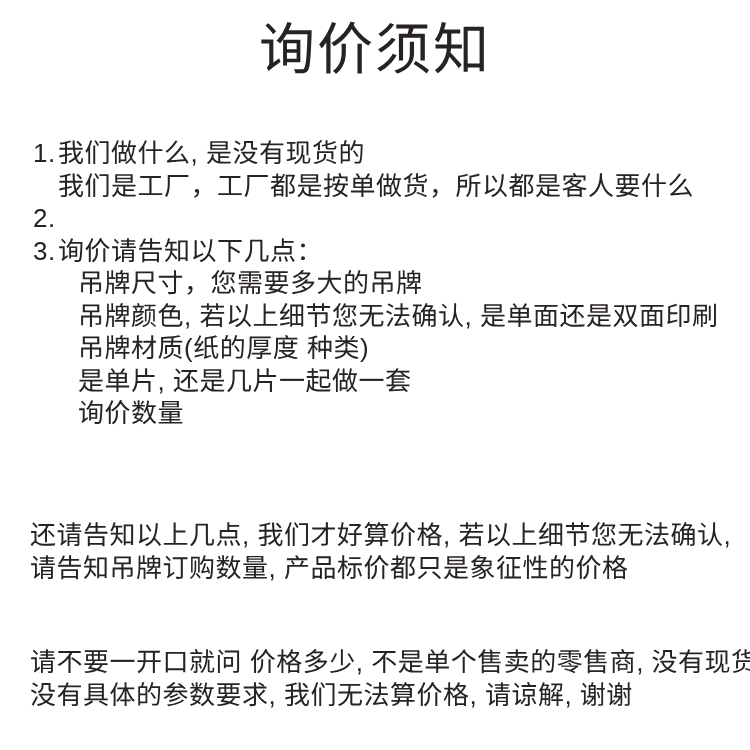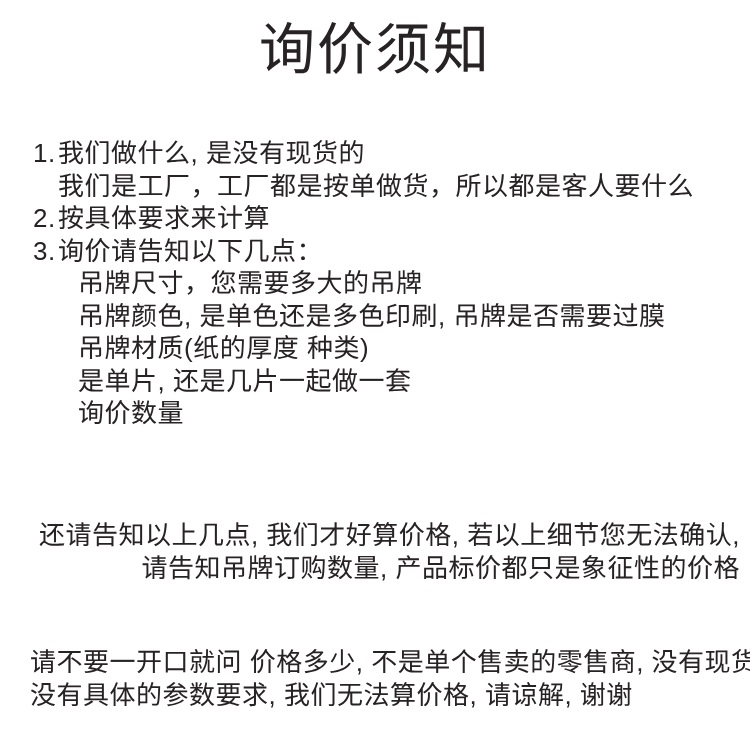--- a/index.html
+++ b/index.html
@@ -40,21 +40,20 @@
   .list-item { display: flex; align-items: flex-start; }
   .item-number { flex: none; width: 25px; }
   .item-lines { flex: 1 1 auto; }
   .line { white-space: nowrap; }
   .sub-line { padding-left: 45px; white-space: nowrap; }
   .para-a {
     position: absolute;
     left: 30px;
     top: 519px;
     right: 10px;
-    text-align: right;
   }
   .para-b {
     position: absolute;
     left: 30px;
     top: 614px;
     right: 10px;
     margin-top: 32px;
   }
 </style>
 </head>
@@ -70,33 +69,32 @@
       <span class="item-number">1.</span>
       <div class="item-lines">
         <div class="line">我们做什么, 是没有现货的</div>
         <div class="line">我们是工厂，工厂都是按单做货，所以都是客人要什么</div>
       </div>
     </div>
 
     <div class="list-item">
       <span class="item-number">2.</span>
       <div class="item-lines">
-        <div class="line">按具体要求来计算</div>
       </div>
     </div>
 
     <div class="list-item">
       <span class="item-number">3.</span>
       <div class="item-lines">
         <div class="line">询价请告知以下几点：</div>
       </div>
     </div>
 
     <div class="sub-line">吊牌尺寸，您需要多大的吊牌</div>
-    <div class="sub-line">吊牌颜色, 是单色还是多色印刷, 吊牌是否需要过膜</div>
+    <div class="sub-line">吊牌颜色, 若以上细节您无法确认, 是单面还是双面印刷</div>
     <div class="sub-line">吊牌材质(纸的厚度 种类)</div>
     <div class="sub-line">是单片, 还是几片一起做一套</div>
     <div class="sub-line">询价数量</div>
 
   </div>
 
   <div class="para-a body-text">
     <div class="line">还请告知以上几点, 我们才好算价格, 若以上细节您无法确认,</div>
     <div class="line">请告知吊牌订购数量, 产品标价都只是象征性的价格</div>
   </div>

